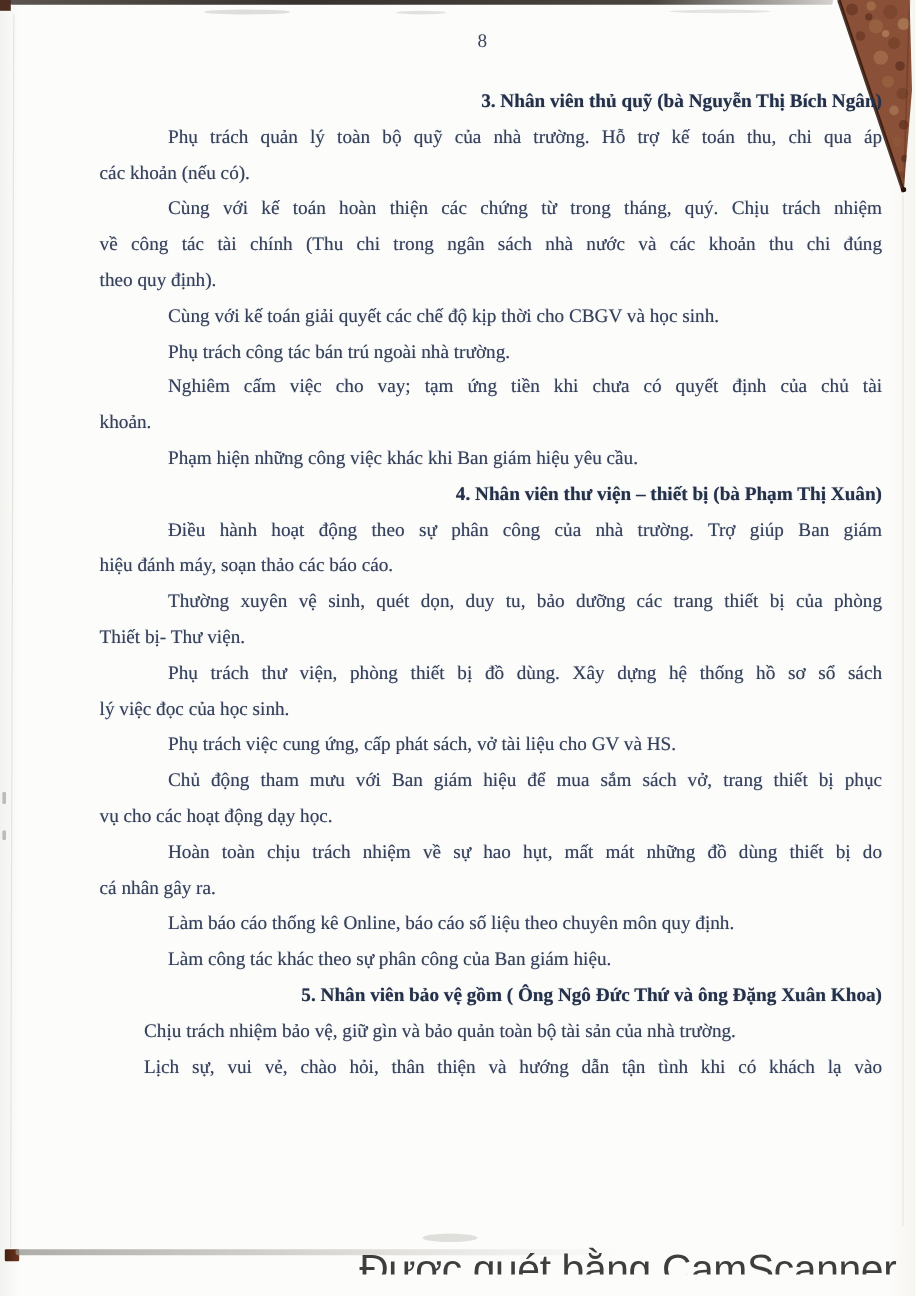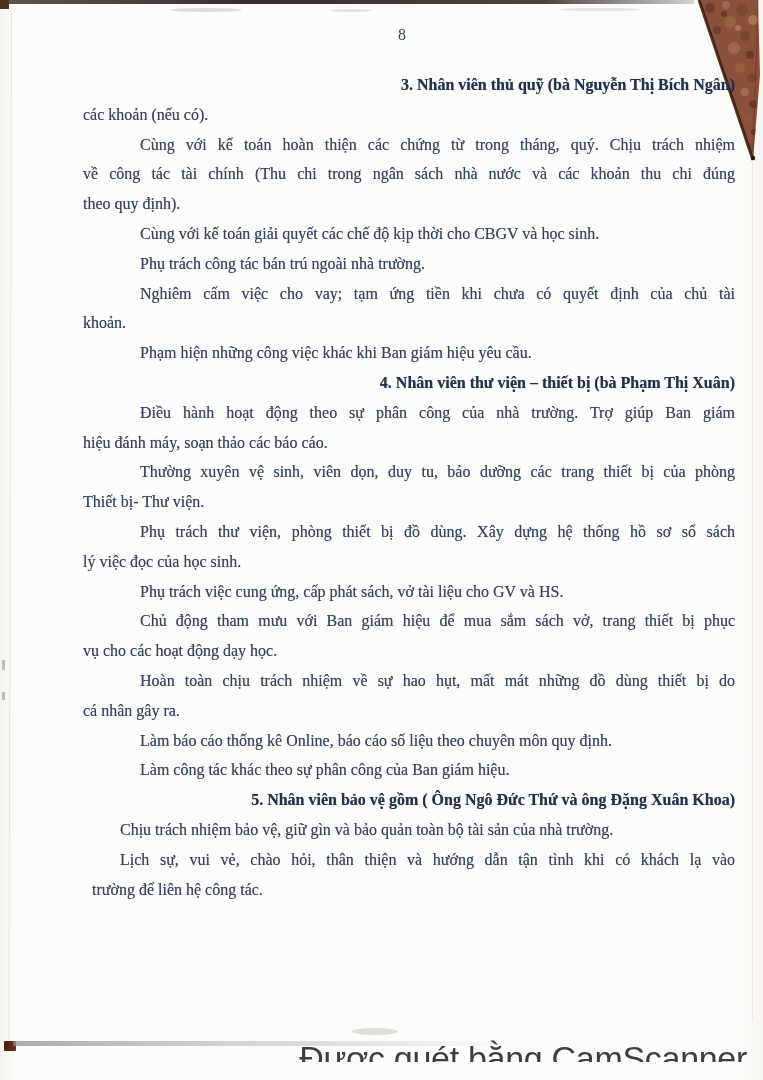--- a/index.html
+++ b/index.html
@@ -97,46 +97,46 @@
     </g>
     <line x1="9" y1="0" x2="63" y2="160" stroke="#33160b" stroke-width="3" opacity=".85"></line>
     <line x1="68" y1="0" x2="63" y2="158" stroke="#5a2c1a" stroke-width="1.2" opacity=".4"></line>
     <circle cx="63" cy="158" r="2.2" fill="#2a120a"></circle>
   </svg>
 
   <div class="page-number">8</div>
 
   <div class="doc">
       <div class="line heading">3. Nhân viên thủ quỹ (bà Nguyễn Thị Bích Ngân)</div>
+      <div class="line first full">Phụ trách quản lý toàn bộ quỹ của nhà trường. Hỗ trợ kế toán thu, chi qua áp</div>
       <div class="line">các khoản (nếu có).</div>
       <div class="line first full">Cùng với kế toán hoàn thiện các chứng từ trong tháng, quý. Chịu trách nhiệm</div>
       <div class="line full">về công tác tài chính (Thu chi trong ngân sách nhà nước và các khoản thu chi đúng</div>
       <div class="line">theo quy định).</div>
       <div class="line first">Cùng với kế toán giải quyết các chế độ kịp thời cho CBGV và học sinh.</div>
       <div class="line first">Phụ trách công tác bán trú ngoài nhà trường.</div>
       <div class="line first full">Nghiêm cấm việc cho vay; tạm ứng tiền khi chưa có quyết định của chủ tài</div>
       <div class="line">khoản.</div>
       <div class="line first">Phạm hiện những công việc khác khi Ban giám hiệu yêu cầu.</div>
       <div class="line heading">4. Nhân viên thư viện – thiết bị (bà Phạm Thị Xuân)</div>
       <div class="line first full">Điều hành hoạt động theo sự phân công của nhà trường. Trợ giúp Ban giám</div>
       <div class="line">hiệu đánh máy, soạn thảo các báo cáo.</div>
-      <div class="line first full">Thường xuyên vệ sinh, viên dọn, duy tu, bảo dưỡng các trang thiết bị của phòng</div>
+      <div class="line first full">Thường xuyên vệ sinh, quét dọn, duy tu, bảo dưỡng các trang thiết bị của phòng</div>
       <div class="line">Thiết bị- Thư viện.</div>
       <div class="line first full">Phụ trách thư viện, phòng thiết bị đồ dùng. Xây dựng hệ thống hồ sơ sổ sách</div>
       <div class="line">lý việc đọc của học sinh.</div>
       <div class="line first">Phụ trách việc cung ứng, cấp phát sách, vở tài liệu cho GV và HS.</div>
       <div class="line first full">Chủ động tham mưu với Ban giám hiệu để mua sắm sách vở, trang thiết bị phục</div>
       <div class="line">vụ cho các hoạt động dạy học.</div>
       <div class="line first full">Hoàn toàn chịu trách nhiệm về sự hao hụt, mất mát những đồ dùng thiết bị do</div>
       <div class="line">cá nhân gây ra.</div>
       <div class="line first">Làm báo cáo thống kê Online, báo cáo số liệu theo chuyên môn quy định.</div>
       <div class="line first">Làm công tác khác theo sự phân công của Ban giám hiệu.</div>
       <div class="line heading s5">5. Nhân viên bảo vệ gồm ( Ông Ngô Đức Thứ và ông Đặng Xuân Khoa)</div>
       <div class="line first s5">Chịu trách nhiệm bảo vệ, giữ gìn và bảo quản toàn bộ tài sản của nhà trường.</div>
       <div class="line first full s5">Lịch sự, vui vẻ, chào hỏi, thân thiện và hướng dẫn tận tình khi có khách lạ vào</div>
-      <div class="line s5">trường để liên hệ công tác.</div>
     </div>
 
   <div class="watermark-clip">
     <span class="watermark-text">Được quét bằng CamScanner</span>
   </div>
 
 </div>
 
 </body></html>

